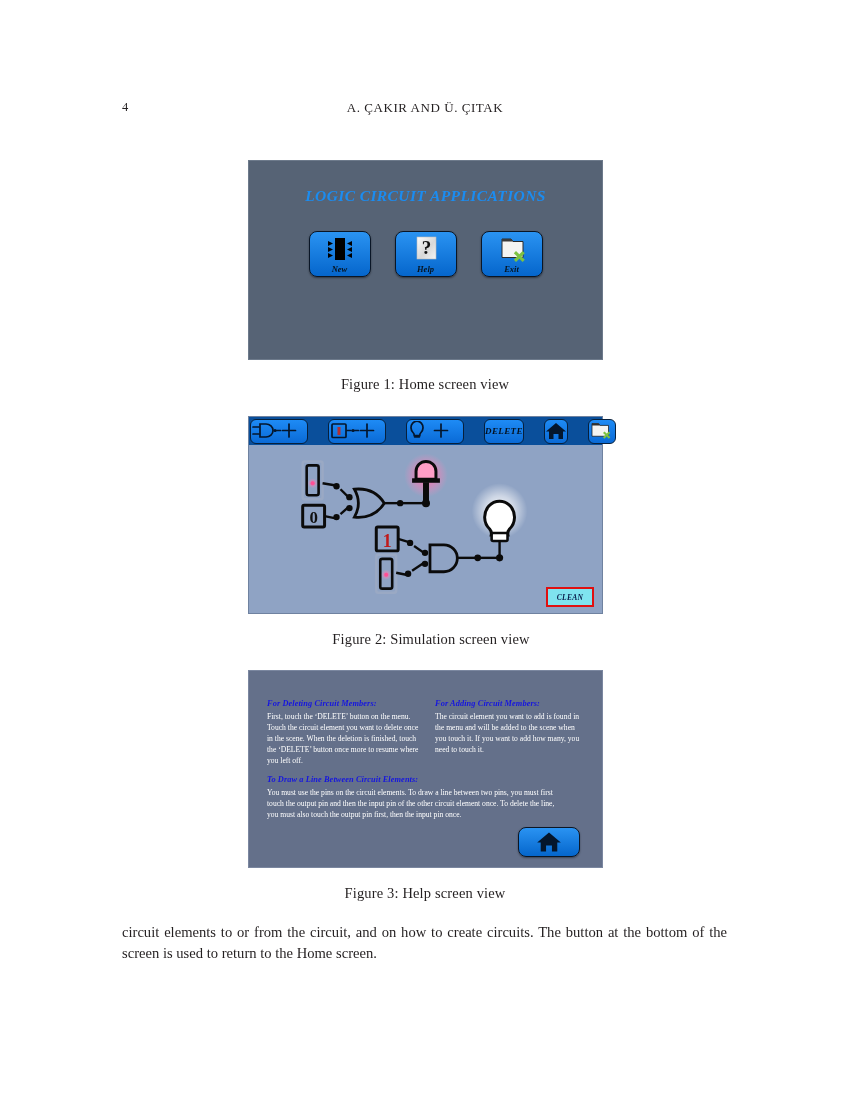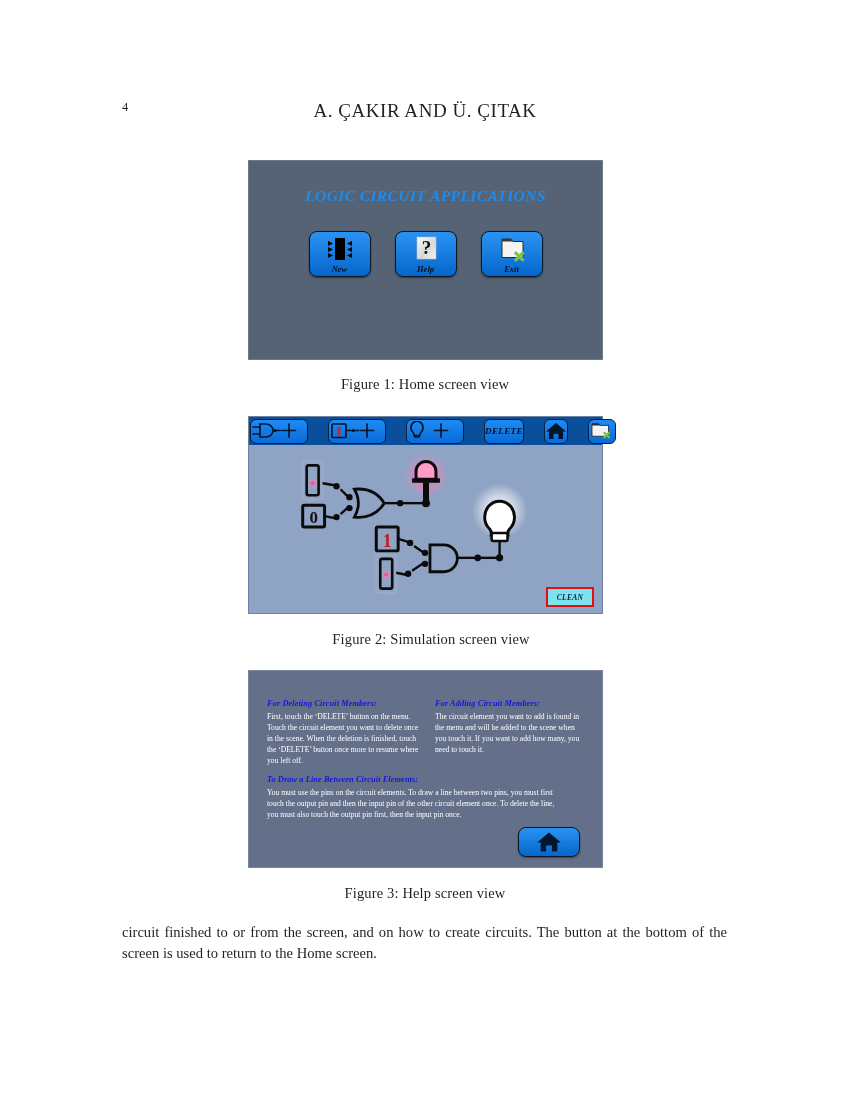--- a/index.html
+++ b/index.html
@@ -14,21 +14,21 @@
   .page { position:absolute; inset:0; }
 
   
   .runhead { position:absolute; top:100px; left:0; width:850px; height:20px; }
   .folio {
     position:absolute; left:122px; top:0;
     font-size:12.5px; letter-spacing:.2px;
   }
   .runtitle {
     position:absolute; left:0; top:0; width:850px;
-    text-align:center; font-size:19px; letter-spacing:.55px;
+    text-align:center; font-size:13px; letter-spacing:.55px;
   }
 
   
   .figure { position:absolute; left:248px; width:426px; }
   .fig-caption {
     position:absolute; left:0; width:850px; text-align:center;
     font-size:14.5px; letter-spacing:.15px;
   }
 
   
@@ -415,15 +415,15 @@
       <div class="help-home">
         <svg width="26" height="22" viewBox="0 0 22 18">
           <path d="M11 1 L21 9.5 h-3 V17 h-4.5 v-5 h-5 v5 H4 V9.5 H1 z" fill="#04162c"></path>
         </svg>
       </div>
 
     </div>
   </div>
   <div class="fig-caption" style="top:885px;">Figure 3: Help screen view</div>
 
-  <div class="bodytext">circuit finished to or from the screen, and on how to create circuits.  The button at the bottom of the screen is used to return to the Home screen.</div>
+  <div class="bodytext">circuit elements to or from the circuit, and on how to create circuits.  The button at the bottom of the screen is used to return to the Home screen.</div>
 
 </div>
 
 </body></html>

